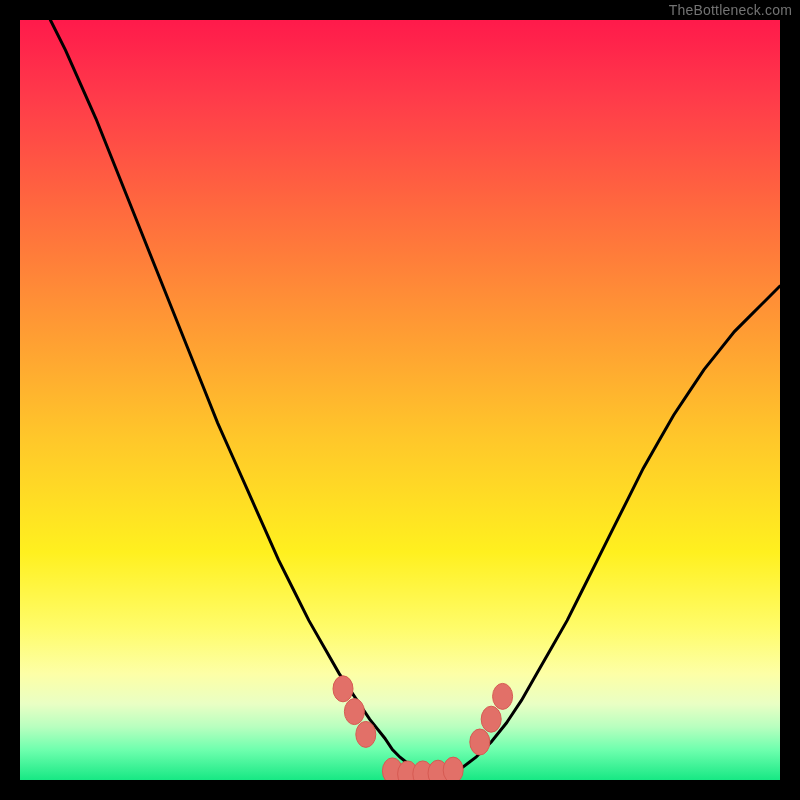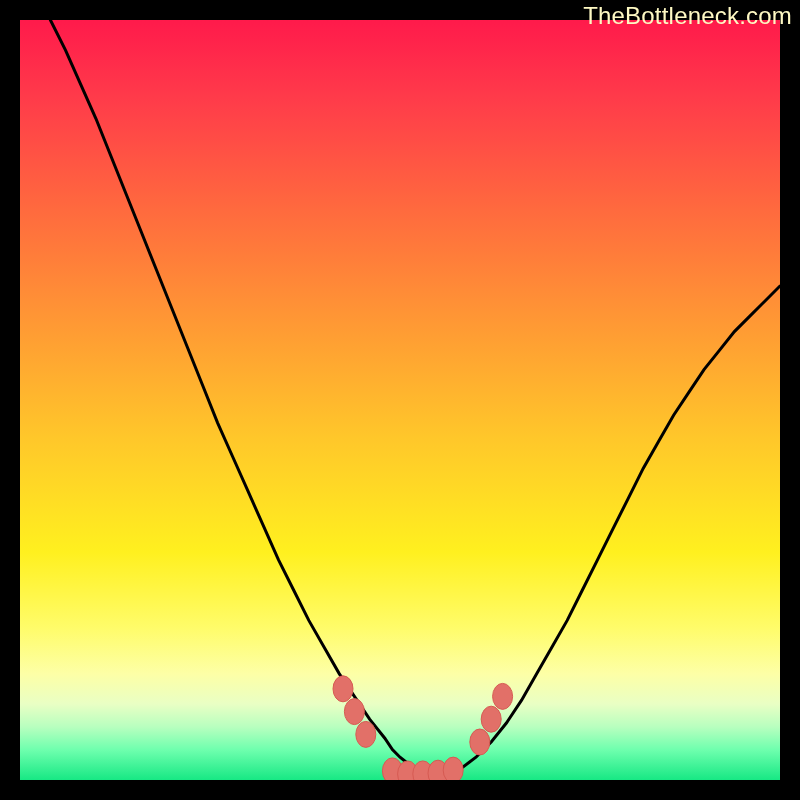--- a/index.html
+++ b/index.html
@@ -23,22 +23,22 @@
     position: absolute;
     left: 0;
     top: 0;
     width: 760px;
     height: 760px;
   }
   .watermark {
     position: absolute;
     top: 2px;
     right: 8px;
-    color: #fef9c3;
-    font-size: 24px;
+    color: #737373;
+    font-size: 14px;
     font-weight: 500;
     letter-spacing: 0.2px;
     font-family: Arial, Helvetica, sans-serif;
   }
   svg {
     display: block;
   }
 </style>
 </head>
 <body>

